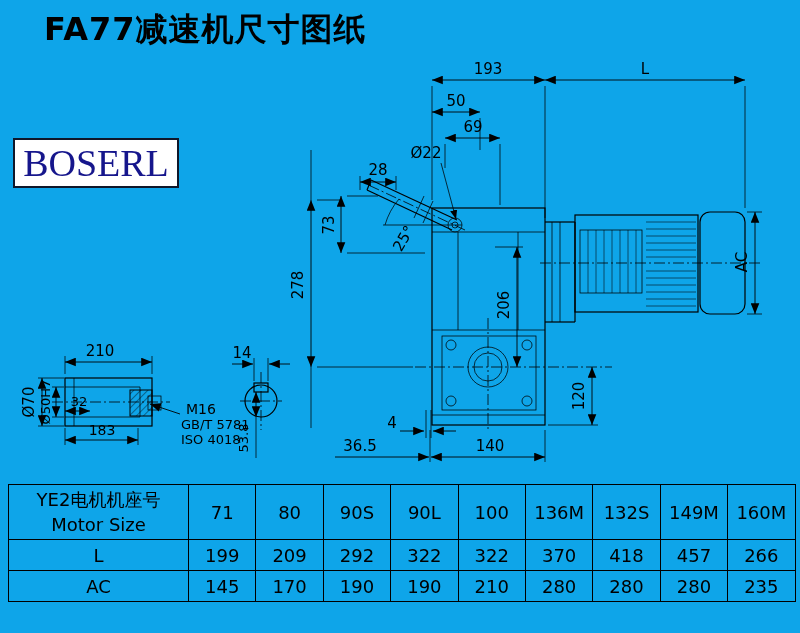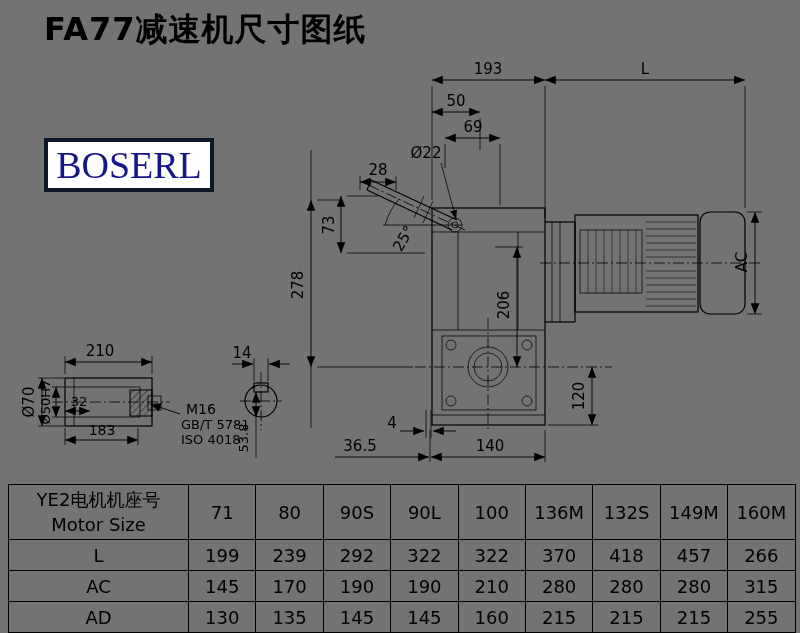--- a/index.html
+++ b/index.html
@@ -1,19 +1,19 @@
 <!DOCTYPE html>
 <html><head>
 <meta charset="utf-8">
 <style>
   html,body{margin:0;padding:0;background:#fff;}
   body{width:800px;height:633px;font-family:"DejaVu Sans",sans-serif;}
-  .page{position:relative;width:800px;height:633px;background:#737373;overflow:hidden;}
+  .page{position:relative;width:800px;height:633px;background:#0ea5e9;overflow:hidden;}
   .title{position:absolute;left:44px;top:8px;font-size:32px;font-weight:bold;color:#000;letter-spacing:1px;white-space:nowrap;}
-  .logo{position:absolute;left:44px;top:138px;width:162px;height:46px;border:4px solid #0f172a;
+  .logo{position:absolute;left:13px;top:138px;width:162px;height:46px;border:2px solid #0f172a;
         display:flex;align-items:center;justify-content:center;background:#fff;}
   .logo span{font-family:"Liberation Serif",serif;font-size:38px;color:#16168c;line-height:1;}
   .drawing{position:absolute;left:0;top:0;}
   
   .ln{fill:none;stroke:#000;stroke-width:1.2;}
   .tn{fill:none;stroke:#000;stroke-width:0.75;}
   .t2{fill:none;stroke:#000;stroke-width:0.55;}
   .cl{fill:none;stroke:#000;stroke-width:0.8;stroke-dasharray:11 3 2 3;}
   .dm{fill:none;stroke:#000;stroke-width:0.9;}
   svg text{font-size:15px;fill:#000;font-family:"DejaVu Sans",sans-serif;}
@@ -235,49 +235,37 @@
       <td>90L</td>
       <td>100</td>
       <td>136M</td>
       <td>132S</td>
       <td>149M</td>
       <td>160M</td>
     </tr>
     <tr>
       <td>L</td>
       <td>199</td>
-      <td>239</td>
+      <td>209</td>
       <td>292</td>
       <td>322</td>
       <td>322</td>
       <td>370</td>
       <td>418</td>
       <td>457</td>
       <td>266</td>
     </tr>
     <tr>
       <td>AC</td>
       <td>145</td>
       <td>170</td>
       <td>190</td>
       <td>190</td>
       <td>210</td>
       <td>280</td>
       <td>280</td>
       <td>280</td>
-      <td>315</td>
-    </tr>
-    <tr>
-      <td>AD</td>
-      <td>130</td>
-      <td>135</td>
-      <td>145</td>
-      <td>145</td>
-      <td>160</td>
-      <td>215</td>
-      <td>215</td>
-      <td>215</td>
-      <td>255</td>
+      <td>235</td>
     </tr>
   </tbody>
     </table>
 
 </div>
 
 </body></html>

